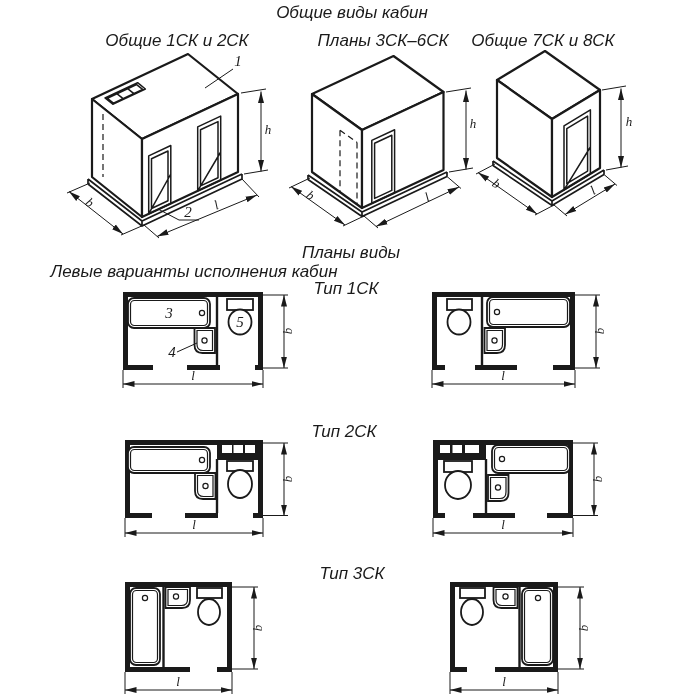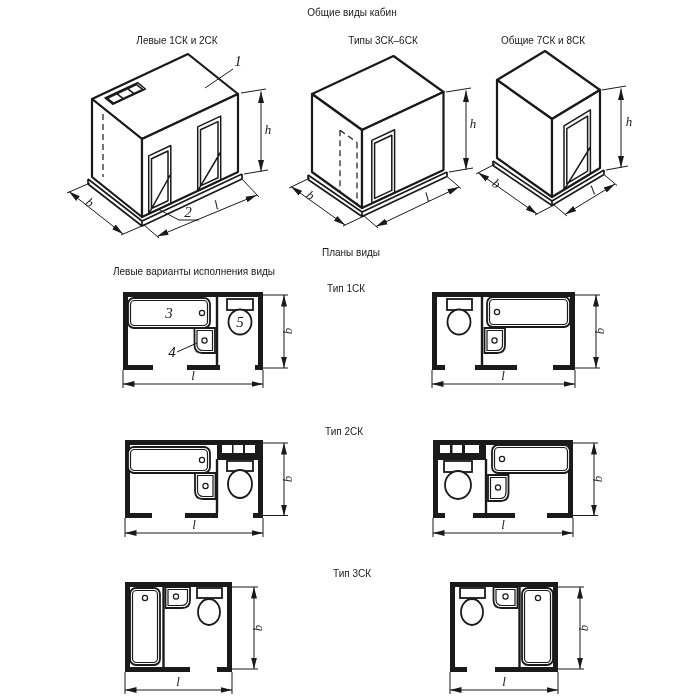--- a/index.html
+++ b/index.html
@@ -1,19 +1,19 @@
 <!DOCTYPE html>
 <html lang="ru"><head>
 <meta charset="utf-8">
 <style>
   html,body{margin:0;padding:0;background:#fff;}
   .sheet{position:relative;width:700px;height:700px;background:#ffffff;overflow:hidden;
          font-family:"Liberation Sans",sans-serif;color:#1a1a1a;}
-  .cap{position:absolute;font-size:10px;line-height:15px;white-space:nowrap;
-       transform:translateX(-50%);}
+  .cap{position:absolute;font-size:17px;line-height:15px;white-space:nowrap;
+       transform:translateX(-50%);font-style:italic;}
   svg{position:absolute;overflow:visible;}
   .face{fill:#ffffff;stroke:#1a1a1a;stroke-width:2.2;stroke-linejoin:round;}
   .thin{fill:none;stroke:#1a1a1a;stroke-width:1.5;stroke-linejoin:round;}
   .slab{fill:none;stroke:#1a1a1a;stroke-width:1.7;}
   .dash{fill:none;stroke:#1a1a1a;stroke-width:1.2;stroke-dasharray:6 4;}
   .dim{fill:none;stroke:#1a1a1a;stroke-width:1;}
   .wall{fill:none;stroke:#1a1a1a;stroke-width:5;}
   .part{fill:none;stroke:#1a1a1a;stroke-width:2.4;}
   .fix{fill:#ffffff;stroke:#1a1a1a;stroke-width:1.8;}
   .fix2{fill:none;stroke:#1a1a1a;stroke-width:1.2;}
@@ -29,25 +29,25 @@
 
   <svg width="0" height="0">
     <defs>
       <marker id="ar" viewBox="0 0 12 8" refX="11.5" refY="4" markerWidth="12" markerHeight="8" orient="auto-start-reverse" markerUnits="userSpaceOnUse">
         <path d="M11.5,4 L0,1 L0,7 Z" fill="#1a1a1a"></path>
       </marker>
     </defs>
   </svg>
 
   <div class="cap" style="left:352px;top:5px">Общие виды кабин</div>
-  <div class="cap" style="left:177px;top:33px">Левые 1СК и 2СК</div>
-  <div class="cap" style="left:383px;top:33px">Типы 3СК–6СК</div>
+  <div class="cap" style="left:177px;top:33px">Общие 1СК и 2СК</div>
+  <div class="cap" style="left:383px;top:33px">Планы 3СК–6СК</div>
   <div class="cap" style="left:543px;top:33px">Общие 7СК и 8СК</div>
   <div class="cap" style="left:351px;top:245px">Планы виды</div>
-  <div class="cap" style="left:194px;top:264px">Левые варианты исполнения виды</div>
+  <div class="cap" style="left:194px;top:264px">Левые варианты исполнения кабин</div>
   <div class="cap" style="left:346px;top:281px">Тип 1СК</div>
   <div class="cap" style="left:344px;top:424px">Тип 2СК</div>
   <div class="cap" style="left:352px;top:566px">Тип 3СК</div>
 
   <svg style="left:58px;top:48px" width="224" height="192" viewBox="0 0 224 192">
     <g>
       <path class="slab" d="M30,131 L84,173 L184,126 M30,136 L84,178 L184,131 M30,131 L30,136 M184,126 L184,131 M84,173 L84,178"></path>
     </g>
     <g>
       <path class="face" d="M34,51 L130,6 L180,46 L84,91 Z"></path>

